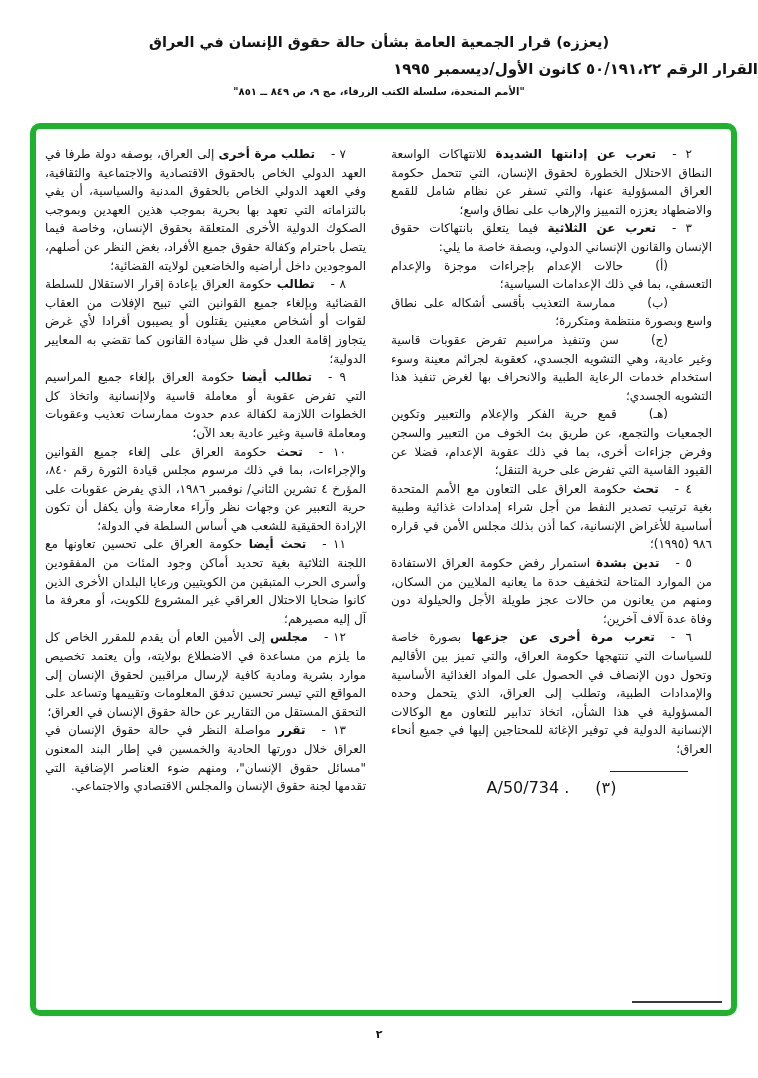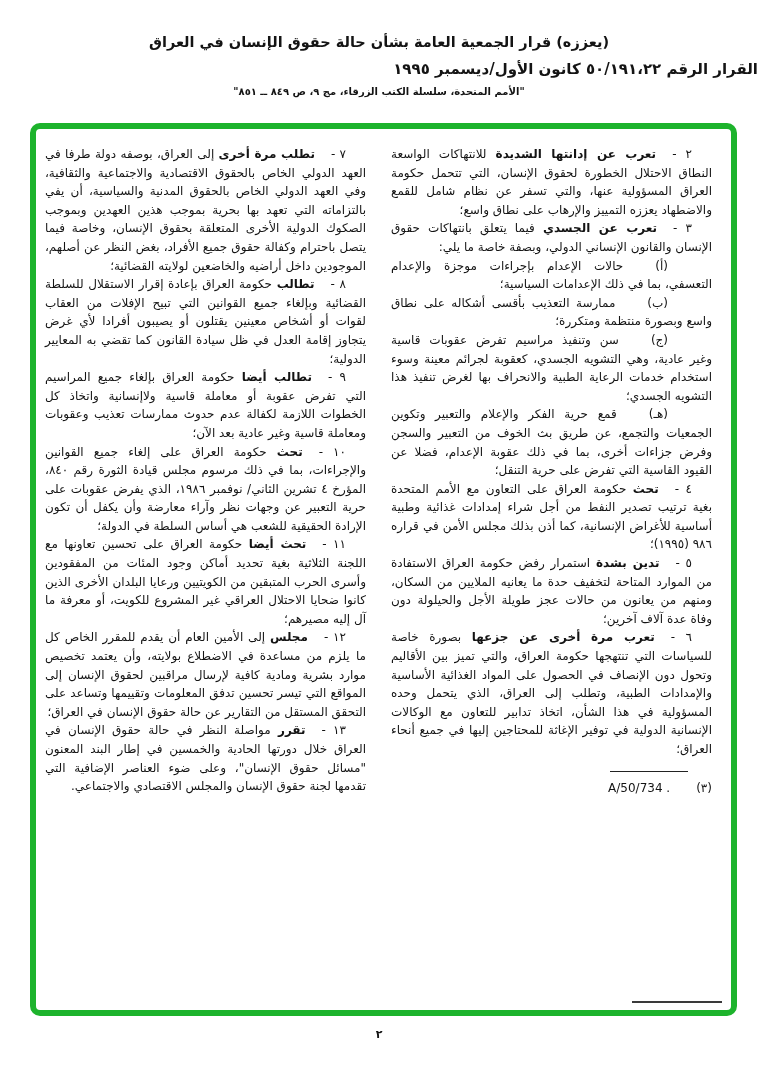--- a/index.html
+++ b/index.html
@@ -65,21 +65,21 @@
   b.lead { font-weight: bold; }
   sup.fn-ref { font-size: 8px; vertical-align: super; line-height: 0; }
 
   
   .footnote { margin-top: 12px; }
   .fn-rule {
     width: 78px; height: 0;
     border-top: 1.5px solid #222;
     margin: 0 24px 7px 0;
   }
-  .fn-line { font-size: 12px; text-align: right; }
+  .fn-line { font-size: 16px; text-align: center; }
   .fn-marker { margin-left: 26px; }
   .fn-text { direction: ltr; unicode-bidi: embed; }
 
   
   .scan-line {
     position: absolute;
     left: 632px; top: 1001px;
     width: 90px; height: 2px;
     background: #3a3a3a;
   }
@@ -101,21 +101,21 @@
 </div>
 
 <div class="green-box" style="border-color: rgb(29, 179, 44);">
   <div class="columns">
 
     <div class="col">
       <p class="para">
         <span class="pnum">٢ -</span><b class="lead">تعرب عن إدانتها الشديدة</b> <span>للانتهاكات الواسعة النطاق الاحتلال الخطورة لحقوق الإنسان، التي تتحمل حكومة العراق المسؤولية عنها، والتي تسفر عن نظام شامل للقمع والاضطهاد يعززه التمييز والإرهاب على نطاق واسع؛</span>
       </p>
       <p class="para">
-        <span class="pnum">٣ -</span><b class="lead">تعرب عن الجسدي</b> <span>فيما يتعلق بانتهاكات حقوق الإنسان والقانون الإنساني الدولي، وبصفة خاصة ما يلي:</span>
+        <span class="pnum">٣ -</span><b class="lead">تعرب عن الثلاثية</b> <span>فيما يتعلق بانتهاكات حقوق الإنسان والقانون الإنساني الدولي، وبصفة خاصة ما يلي:</span>
       </p>
       <p class="para sub">
         <span class="pnum">(أ)</span><span>حالات الإعدام بإجراءات موجزة والإعدام التعسفي، بما في ذلك الإعدامات السياسية؛</span>
       </p>
       <p class="para sub">
         <span class="pnum">(ب)</span><span>ممارسة التعذيب بأقسى أشكاله على نطاق واسع وبصورة منتظمة ومتكررة؛</span>
       </p>
       <p class="para sub">
         <span class="pnum">(ج)</span><span>سن وتنفيذ مراسيم تفرض عقوبات قاسية وغير عادية، وهي التشويه الجسدي، كعقوبة لجرائم معينة وسوء استخدام خدمات الرعاية الطبية والانحراف بها لغرض تنفيذ هذا التشويه الجسدي؛</span>
       </p>
@@ -153,21 +153,21 @@
       <p class="para">
         <span class="pnum">١٠ -</span><b class="lead">تحث</b> <span>حكومة العراق على إلغاء جميع القوانين والإجراءات، بما في ذلك مرسوم مجلس قيادة الثورة رقم ٨٤٠، المؤرخ ٤ تشرين الثاني/ نوفمبر ١٩٨٦، الذي يفرض عقوبات على حرية التعبير عن وجهات نظر وآراء معارضة وأن يكفل أن تكون الإرادة الحقيقية للشعب هي أساس السلطة في الدولة؛</span>
       </p>
       <p class="para">
         <span class="pnum">١١ -</span><b class="lead">تحث أيضا</b> <span>حكومة العراق على تحسين تعاونها مع اللجنة الثلاثية بغية تحديد أماكن وجود المئات من المفقودين وأسرى الحرب المتبقين من الكويتيين ورعايا البلدان الأخرى الذين كانوا ضحايا الاحتلال العراقي غير المشروع للكويت، أو معرفة ما آل إليه مصيرهم؛</span>
       </p>
       <p class="para">
         <span class="pnum">١٢ -</span><b class="lead">مجلس</b> <span>إلى الأمين العام أن يقدم للمقرر الخاص كل ما يلزم من مساعدة في الاضطلاع بولايته، وأن يعتمد تخصيص موارد بشرية ومادية كافية لإرسال مراقبين لحقوق الإنسان إلى المواقع التي تيسر تحسين تدفق المعلومات وتقييمها وتساعد على التحقق المستقل من التقارير عن حالة حقوق الإنسان في العراق؛</span>
       </p>
       <p class="para">
-        <span class="pnum">١٣ -</span><b class="lead">تقرر</b> <span>مواصلة النظر في حالة حقوق الإنسان في العراق خلال دورتها الحادية والخمسين في إطار البند المعنون "مسائل حقوق الإنسان"، وعلى ضوء العناصر الإضافية التي تقدمها لجنة حقوق الإنسان والمجلس الاقتصادي والاجتماعي.</span>
+        <span class="pnum">١٣ -</span><b class="lead">تقرر</b> <span>مواصلة النظر في حالة حقوق الإنسان في العراق خلال دورتها الحادية والخمسين في إطار البند المعنون "مسائل حقوق الإنسان"، ومنهم ضوء العناصر الإضافية التي تقدمها لجنة حقوق الإنسان والمجلس الاقتصادي والاجتماعي.</span>
       </p>
     </div>
 
   </div>
 </div>
 
 <div class="scan-line"></div>
 
 <div class="page-number">٢</div>
 

